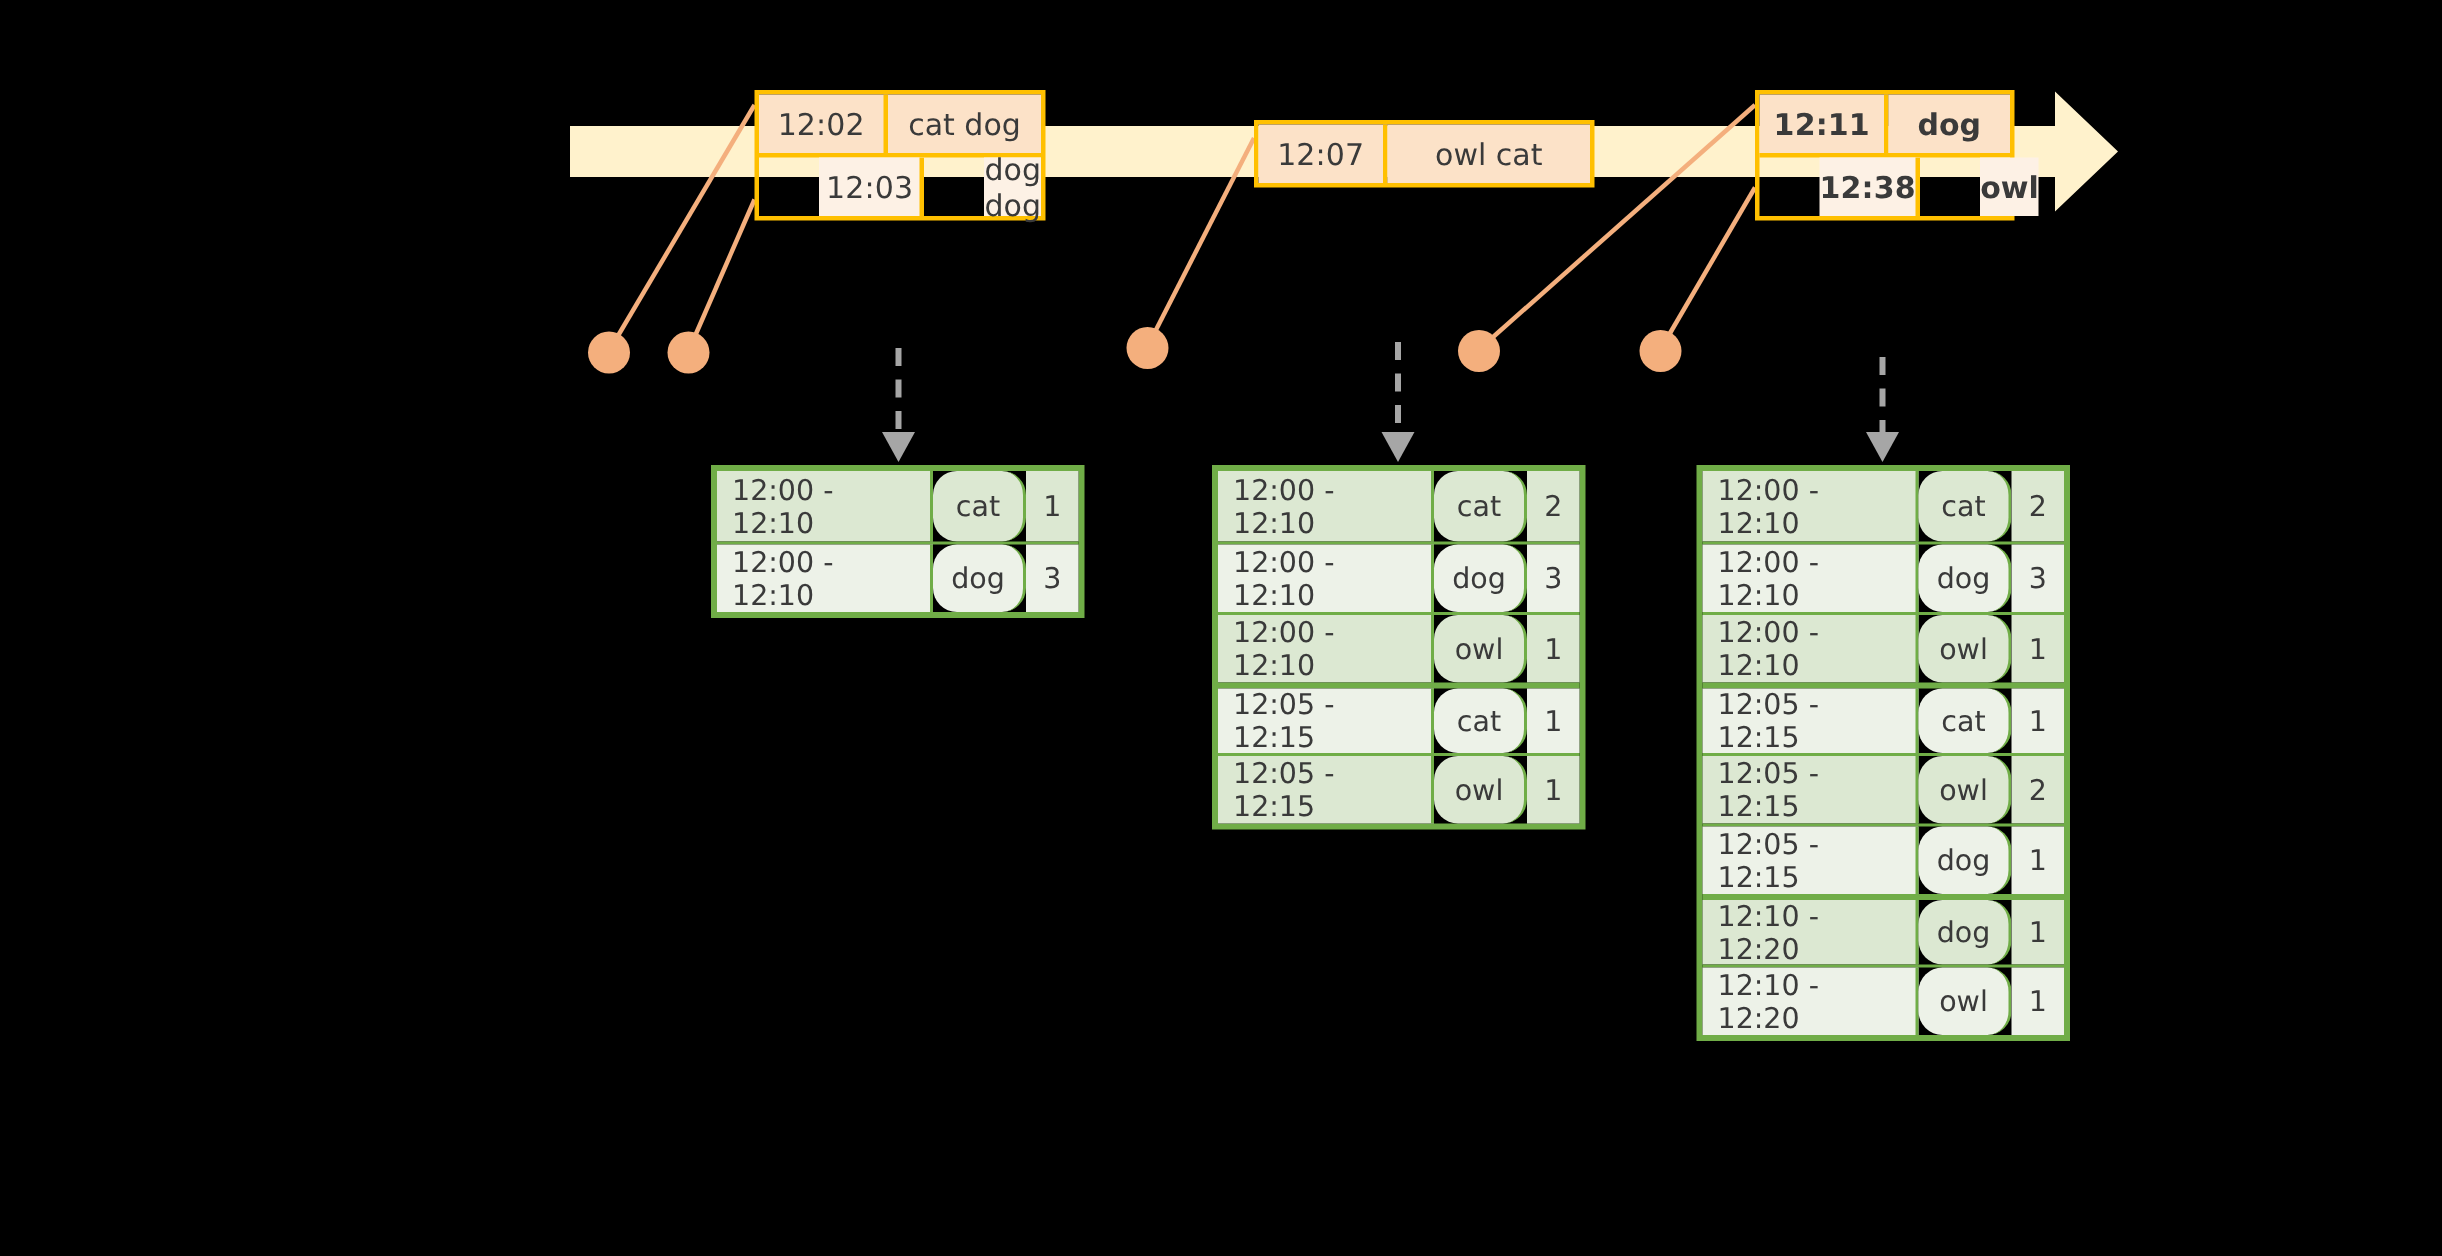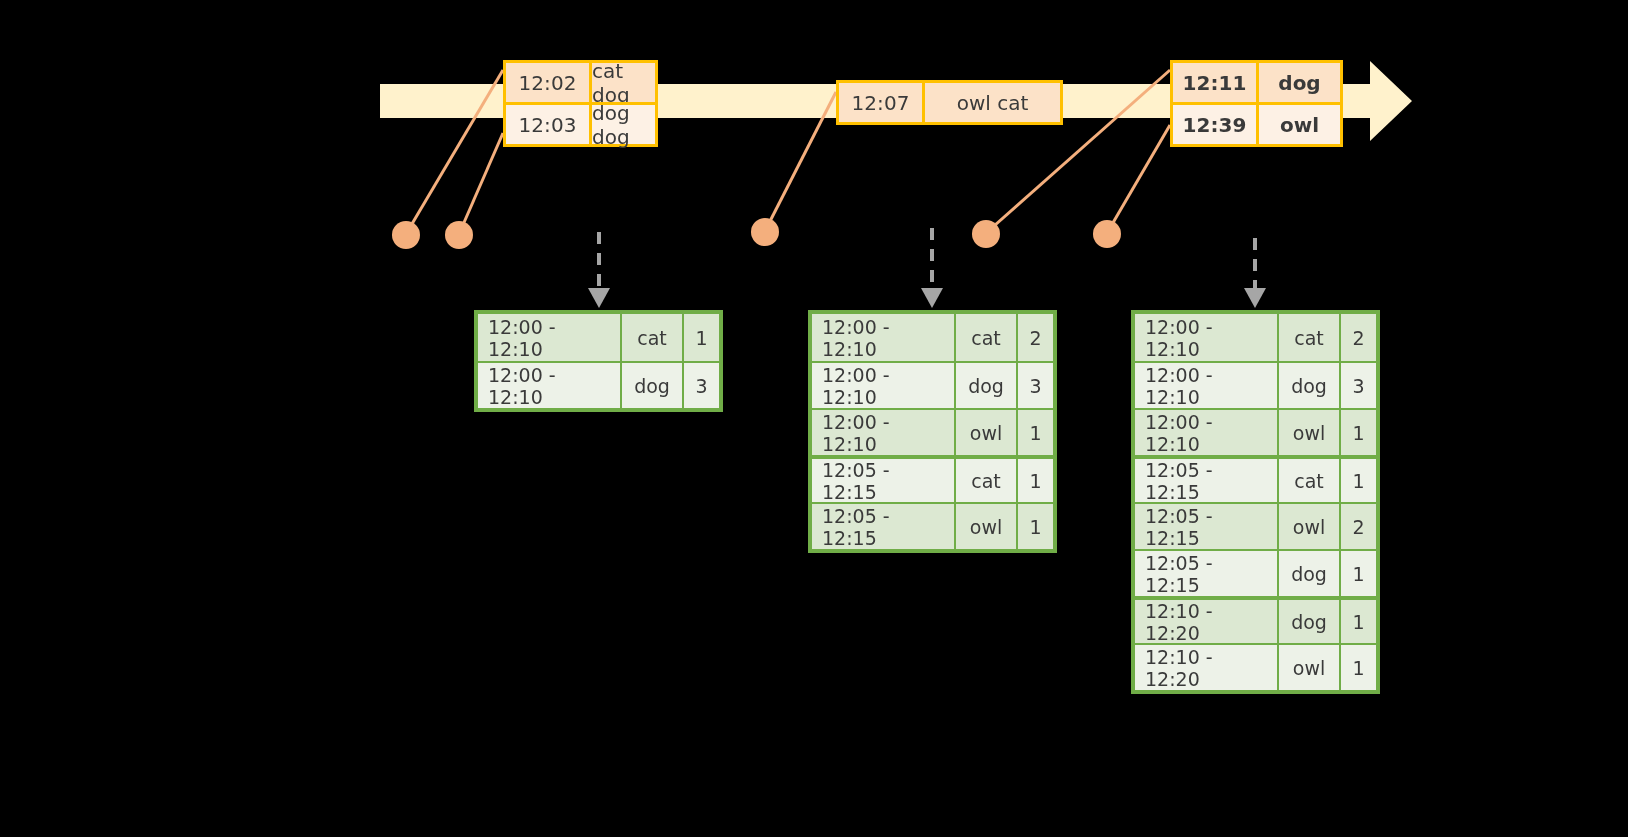--- a/index.html
+++ b/index.html
@@ -61,21 +61,21 @@
   .event-val {
     flex: 1;
     box-sizing: border-box;
     display: flex;
     align-items: center;
     justify-content: center;
     font-size: 20px;
     color: #3a3a3a;
   }
   .shade-a .event-time, .shade-a .event-val { background: #FCE2C8; }
-  .shade-b .event-time, .shade-b .event-val { background: #FDF1E5; }
+  .shade-b .event-time, .shade-b .event-val { background: #FDF1E5; margin-left: 40px; }
 
   
   .result-table {
     position: absolute;
     border: 4px solid #70AD47;
     box-sizing: border-box;
     display: flex;
     flex-direction: column;
   }
   .res-row {
@@ -101,20 +101,21 @@
     padding: 0 10px;
   }
   .res-key {
     box-sizing: border-box;
     border-right: 2px solid #70AD47;
     display: flex;
     align-items: center;
     justify-content: center;
     font-size: 19px;
     color: #3a3a3a;
+    border-radius: 16px;
   }
   .res-cnt {
     box-sizing: border-box;
     display: flex;
     align-items: center;
     justify-content: center;
     font-size: 19px;
     color: #3a3a3a;
   }
   .rshade-a .res-win, .rshade-a .res-key, .rshade-a .res-cnt { background: #DCE8D2; }
@@ -168,21 +169,21 @@
       <line x1="932" y1="228" x2="932" y2="288" stroke-dasharray="12 9"></line>
       <line x1="1255" y1="238" x2="1255" y2="288" stroke-dasharray="12 9"></line>
     </g>
     <g fill="#A6A6A6">
       <path d="M 588 288 L 610 288 L 599 308 Z"></path>
       <path d="M 921 288 L 943 288 L 932 308 Z"></path>
       <path d="M 1244 288 L 1266 288 L 1255 308 Z"></path>
     </g>
   </svg>
 
-  <div class="event-box" id="event-box-1" style="left:503px; top:60px; width:155px;">
+  <div class="event-box" id="event-box-1" style="left:503px; top:60px; width:194px;">
     <div class="event-row shade-a">
       <div class="event-time">12:02</div>
       <div class="event-val">cat dog</div>
     </div>
     <div class="event-row shade-b">
       <div class="event-time">12:03</div>
       <div class="event-val">dog dog</div>
     </div>
   </div>
 
@@ -192,21 +193,21 @@
       <div class="event-val">owl cat</div>
     </div>
   </div>
 
   <div class="event-box" id="event-box-3" style="left:1170px; top:60px; width:173px;font-weight:bold;">
     <div class="event-row shade-a">
       <div class="event-time">12:11</div>
       <div class="event-val">dog</div>
     </div>
     <div class="event-row shade-b">
-      <div class="event-time">12:39</div>
+      <div class="event-time">12:38</div>
       <div class="event-val">owl</div>
     </div>
   </div>
 
   <div class="result-table" id="table-1">
     <div class="res-row rshade-a">
       <div class="res-win">12:00 - 12:10</div>
       <div class="res-key">cat</div>
       <div class="res-cnt">1</div>
     </div>

